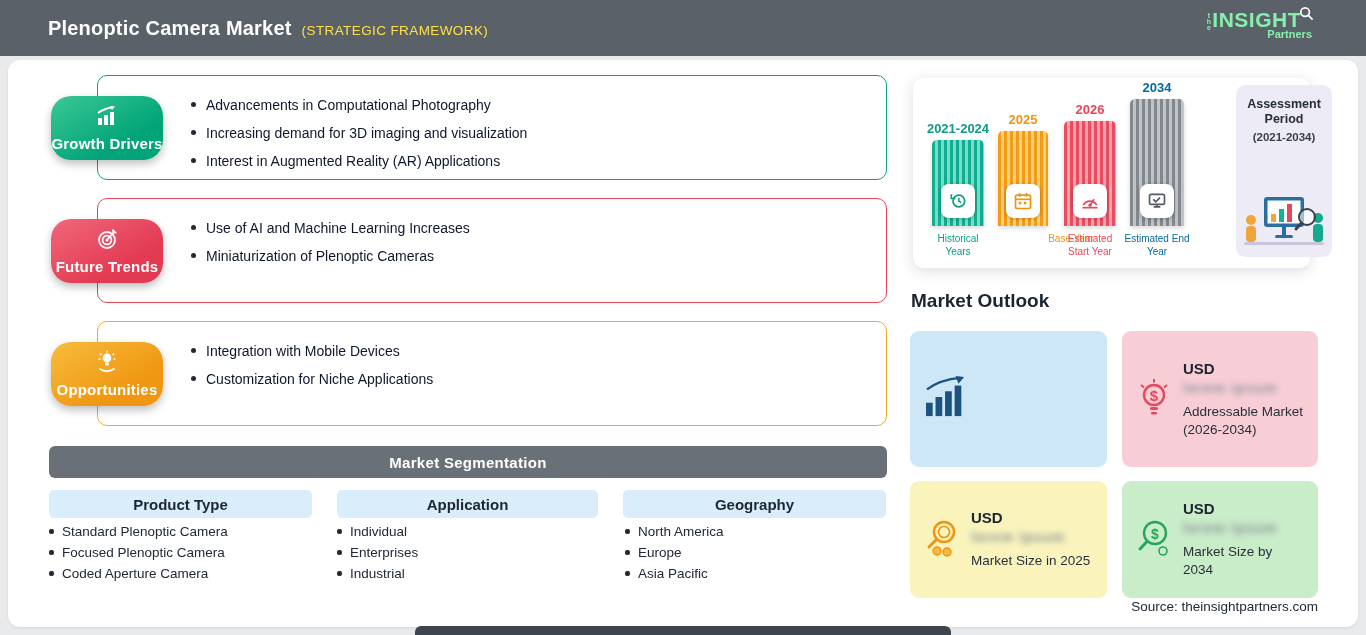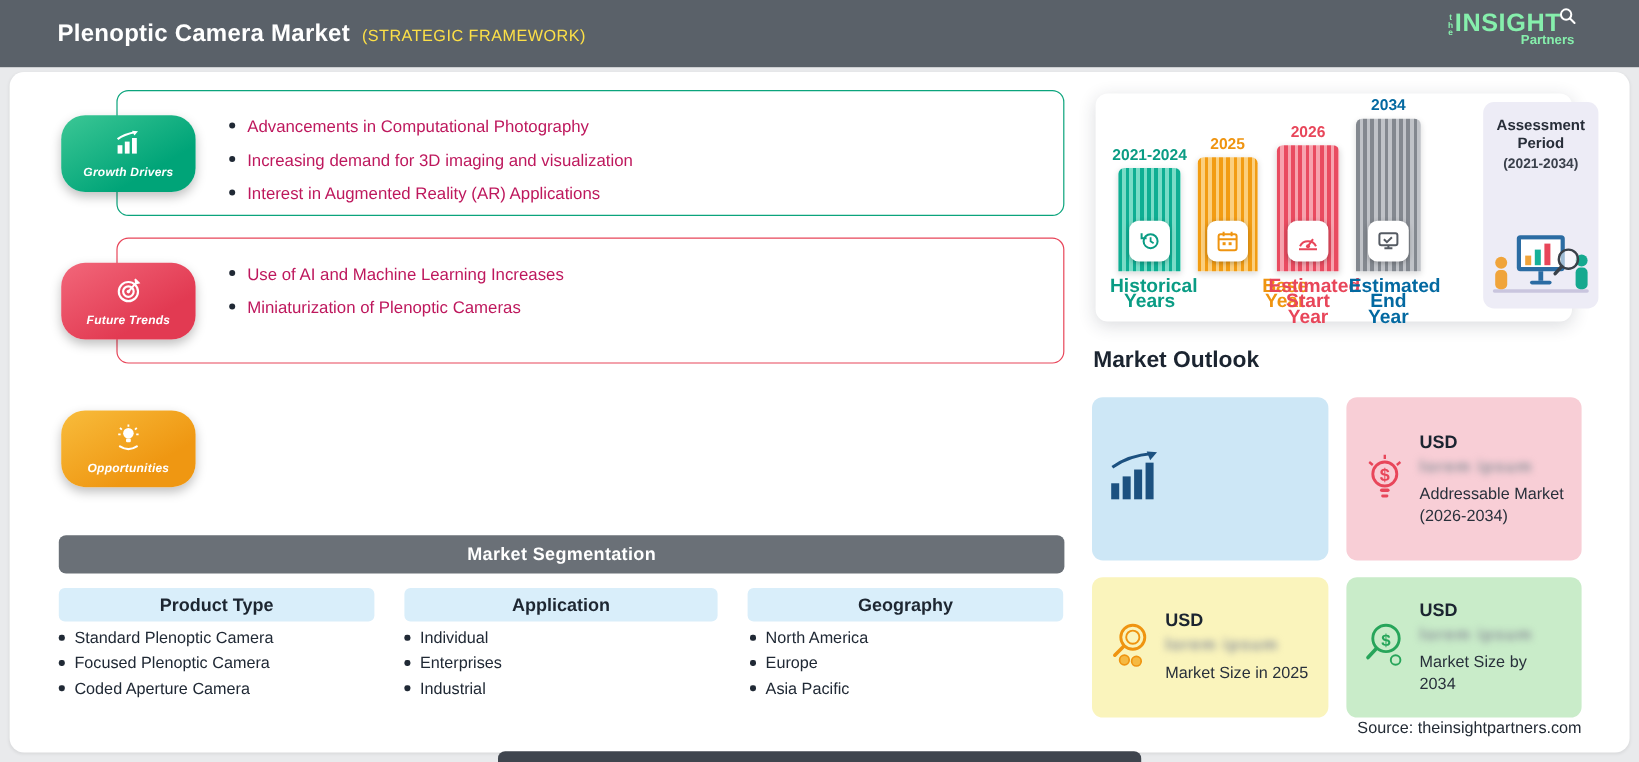--- a/index.html
+++ b/index.html
@@ -20,45 +20,45 @@
 
   
   .main-card{position:absolute;left:8px;top:60px;width:1350px;height:567px;background:#ffffff;border-radius:12px;box-shadow:0 1px 3px rgba(0,0,0,.08);}
 
   
   .sbox{position:absolute;left:97px;width:790px;height:105px;border-radius:10px;box-sizing:border-box;background:#fff;
         display:flex;flex-direction:column;justify-content:flex-start;padding:21px 20px 0 93px;gap:11px;}
   .sbox.green{border:1.6px solid #0ba47c;}
   .sbox.red{border:1.6px solid #e8465a;}
   .sbox.orange{border:1.6px solid #f2ac1c;}
-  .sitem{font-size:14px;line-height:17px;color:#be185d;}
+  .sitem{font-size:14px;line-height:17px;color:#0f172a;}
   .sitem::before{content:"";display:inline-block;width:5px;height:5px;border-radius:50%;background:#202935;margin-right:10px;vertical-align:3px;}
 
   .badge{position:absolute;left:51px;width:112px;height:64px;border-radius:20px;display:flex;flex-direction:column;align-items:center;justify-content:center;gap:3px;box-shadow:0 4px 9px rgba(0,0,0,.25);}
   .badge.green{background:linear-gradient(150deg,#3cc795 0%,#00a478 70%);}
   .badge.red{background:linear-gradient(150deg,#f2677a 0%,#e23a52 70%);}
   .badge.orange{background:linear-gradient(150deg,#f8bc3c 0%,#ef9712 70%);}
-  .badge-label{color:#fff;font-size:10px;font-weight:700;letter-spacing:.2px;font-style:italic;}
+  .badge-label{color:#fff;font-size:15px;font-weight:700;letter-spacing:.2px;}
 
   
   .seg-bar{position:absolute;left:49px;top:446px;width:838px;height:32px;background:#6a7077;border-radius:6px;display:flex;align-items:center;justify-content:center;color:#fff;font-size:15px;font-weight:700;letter-spacing:.3px;}
   .seg-head{position:absolute;top:490px;height:28px;background:#d9eefa;border-radius:5px;display:flex;align-items:center;justify-content:center;font-size:15px;font-weight:700;color:#1d2631;}
   .seg-list{position:absolute;top:524px;display:flex;flex-direction:column;gap:5px;}
   .seg-item{font-size:13.5px;line-height:16px;color:#202935;}
   .seg-item::before{content:"";display:inline-block;width:5px;height:5px;border-radius:2px;background:#202935;margin-right:8px;vertical-align:2px;}
 
   
   .chart-card{position:absolute;left:913px;top:78px;width:397px;height:190px;background:#fff;border-radius:10px;box-shadow:0 3px 14px rgba(40,45,60,.16);}
   .bar{position:absolute;border-radius:5px 5px 0 0;box-shadow:0 2px 5px rgba(0,0,0,.15);}
   .bar.teal{background:repeating-linear-gradient(90deg,#0fae93 0 3px,#79dcc7 3px 6px);}
   .bar.orange{background:repeating-linear-gradient(90deg,#f29c13 0 3px,#fbcf7e 3px 6px);}
   .bar.redbar{background:repeating-linear-gradient(90deg,#e94b60 0 3px,#f7a3ae 3px 6px);}
   .bar.graybar{background:repeating-linear-gradient(90deg,#83888f 0 3px,#c0c3c8 3px 6px);}
   .year-label{position:absolute;width:90px;text-align:center;font-size:13px;font-weight:800;}
-  .bar-caption{position:absolute;width:66px;text-align:center;font-size:16px;font-weight:700;line-height:13px;}
+  .bar-caption{position:absolute;width:66px;text-align:center;font-size:10px;font-weight:400;line-height:13px;}
   .bar-icon{position:absolute;width:34px;height:34px;background:#fff;border-radius:8px;box-shadow:0 1px 4px rgba(0,0,0,.25);display:flex;align-items:center;justify-content:center;}
   .c-teal{color:#0a9c84;} .c-orange{color:#ef9410;} .c-red{color:#e8465a;} .c-dark{color:#0369a1;}
   .assess{position:absolute;left:1236px;top:85px;width:96px;height:172px;background:#edecf6;border-radius:9px;text-align:center;box-sizing:border-box;padding-top:12px;}
   .assess-title{font-size:12.5px;font-weight:800;color:#272d38;line-height:15px;}
   .assess-range{font-size:11.5px;font-weight:600;color:#3a404b;margin-top:4px;}
   .assess-illu{position:absolute;left:2px;bottom:4px;}
 
   
   .outlook-title{position:absolute;left:911px;top:290px;font-size:19px;font-weight:800;color:#1b2430;}
   .ocard{position:absolute;border-radius:9px;box-sizing:border-box;padding:14px 14px;display:flex;align-items:center;gap:11px;}
@@ -131,20 +131,24 @@
           <circle cx="12" cy="13" r="8" fill="none" stroke="#fff" stroke-width="1.8"></circle>
           <circle cx="12" cy="13" r="4.4" fill="none" stroke="#fff" stroke-width="1.8"></circle>
           <circle cx="12" cy="13" r="1.5" fill="#fff"></circle>
           <path d="M12 13 L19 5" stroke="#fff" stroke-width="1.6"></path>
           <path d="M18 2 L22 6 L18 7 L17 3 Z" fill="#fff"></path>
         </svg>
     </span>
     <span class="badge-label">Future Trends</span>
   </div>
 
+  <div class="sbox orange" style="top:321px;">
+    <div class="sitem">Integration with Mobile Devices</div>
+    <div class="sitem">Customization for Niche Applications</div>
+  </div>
   <div class="badge orange" style="top:342px;text-align:right;">
     <span>
       <svg width="24" height="24" viewBox="0 0 24 24">
           <circle cx="12" cy="8" r="4.4" fill="#fff"></circle>
           <rect x="10" y="12.5" width="4" height="3" rx="1" fill="#fff"></rect>
           <line x1="12" y1="0.8" x2="12" y2="2.6" stroke="#fff" stroke-width="1.5"></line>
           <line x1="5" y1="3.5" x2="6.5" y2="5" stroke="#fff" stroke-width="1.5"></line>
           <line x1="19" y1="3.5" x2="17.5" y2="5" stroke="#fff" stroke-width="1.5"></line>
           <line x1="3.5" y1="9" x2="5.5" y2="9" stroke="#fff" stroke-width="1.5"></line>
           <line x1="18.5" y1="9" x2="20.5" y2="9" stroke="#fff" stroke-width="1.5"></line>

